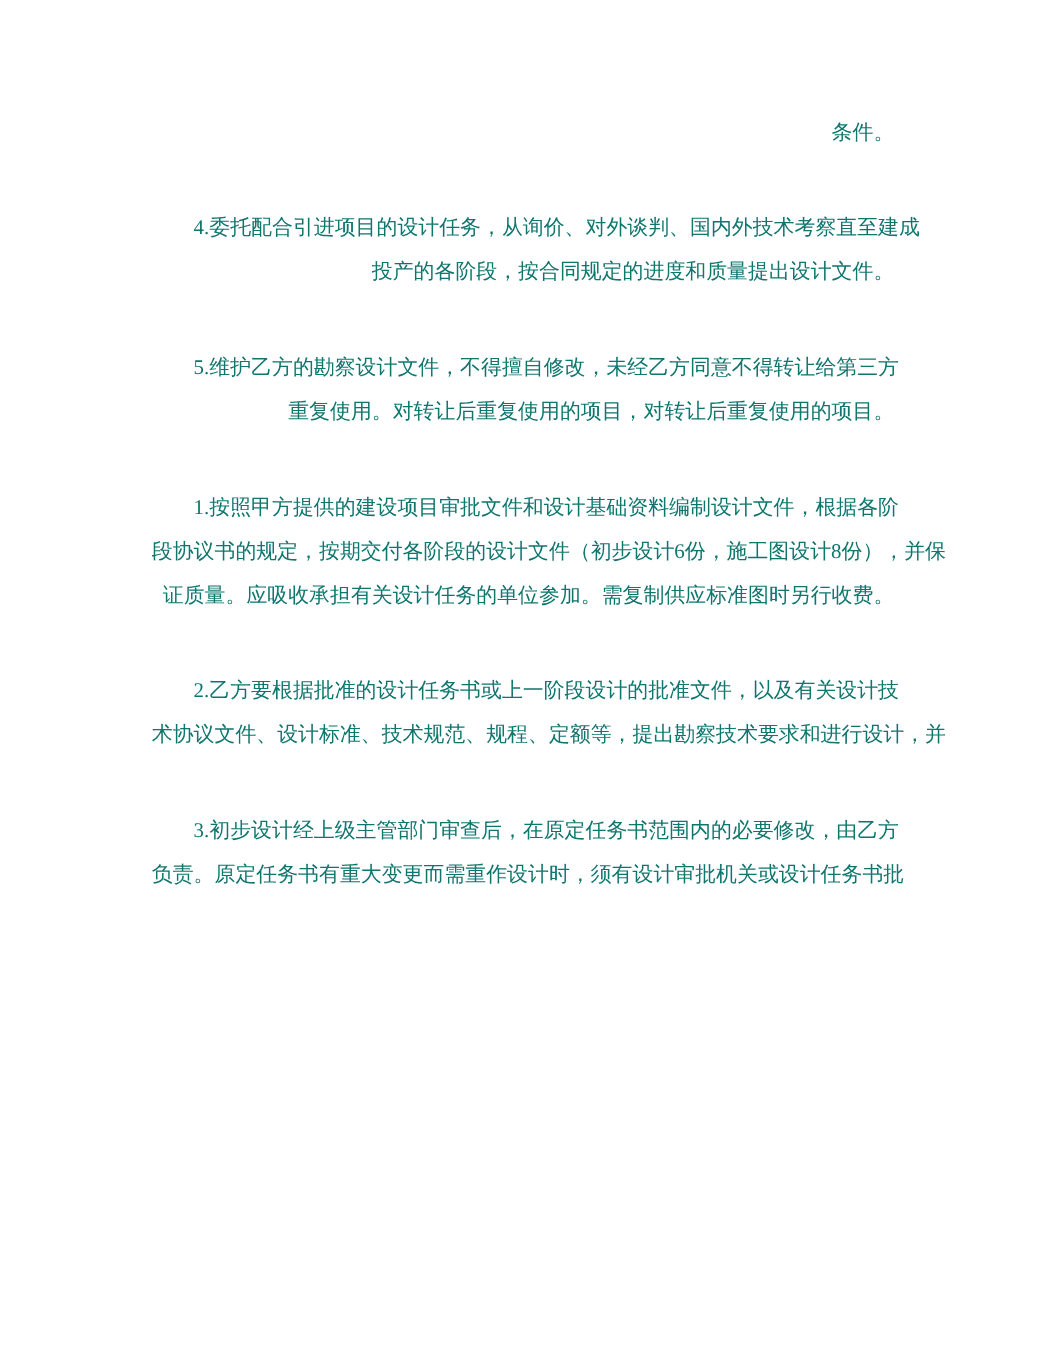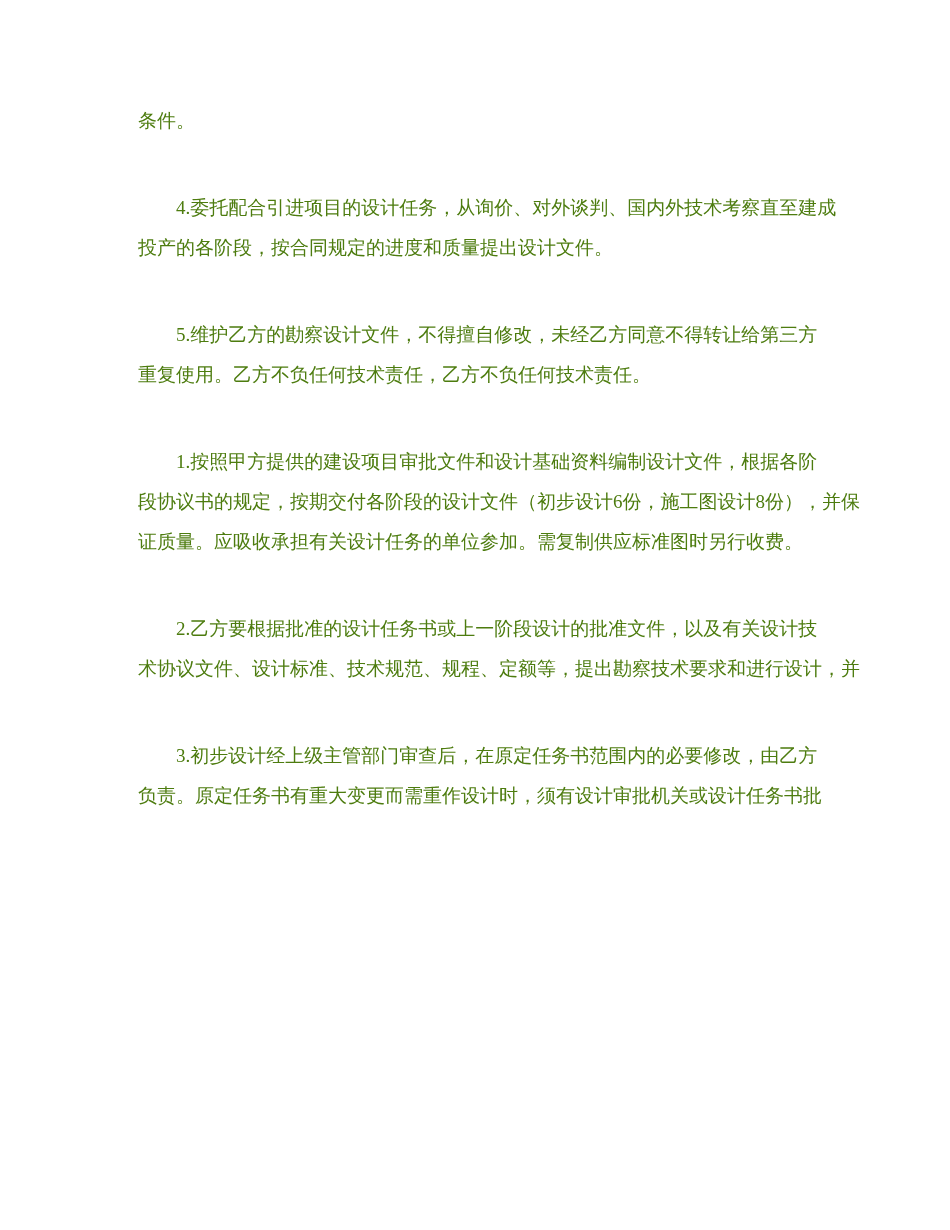--- a/index.html
+++ b/index.html
@@ -17,21 +17,22 @@
     position: relative;
     width: 950px;
     height: 1230px;
     background: #ffffff;
   }
   .content {
     position: absolute;
     left: 138px;
     top: 101px;
     width: 675px;
-    color: #4d7c0f;
+    color: #0f766e;
+    text-align: right;
   }
   .para {
     margin: 0 0 47px 0;
   }
   .para:last-child {
     margin-bottom: 0;
   }
   .line {
     height: 40px;
     line-height: 40px;
@@ -136,21 +137,21 @@
           <span>意</span>
           <span>不</span>
           <span>得</span>
           <span>转</span>
           <span>让</span>
           <span>给</span>
           <span>第</span>
           <span>三</span>
           <span>方</span>
         </div>
-        <div class="line">重复使用。乙方不负任何技术责任，乙方不负任何技术责任。</div>
+        <div class="line">重复使用。对转让后重复使用的项目，对转让后重复使用的项目。</div>
       </div>
       <div class="para">
         <div class="line indent fill">
           <span>1.</span>
           <span>按</span>
           <span>照</span>
           <span>甲</span>
           <span>方</span>
           <span>提</span>
           <span>供</span>

